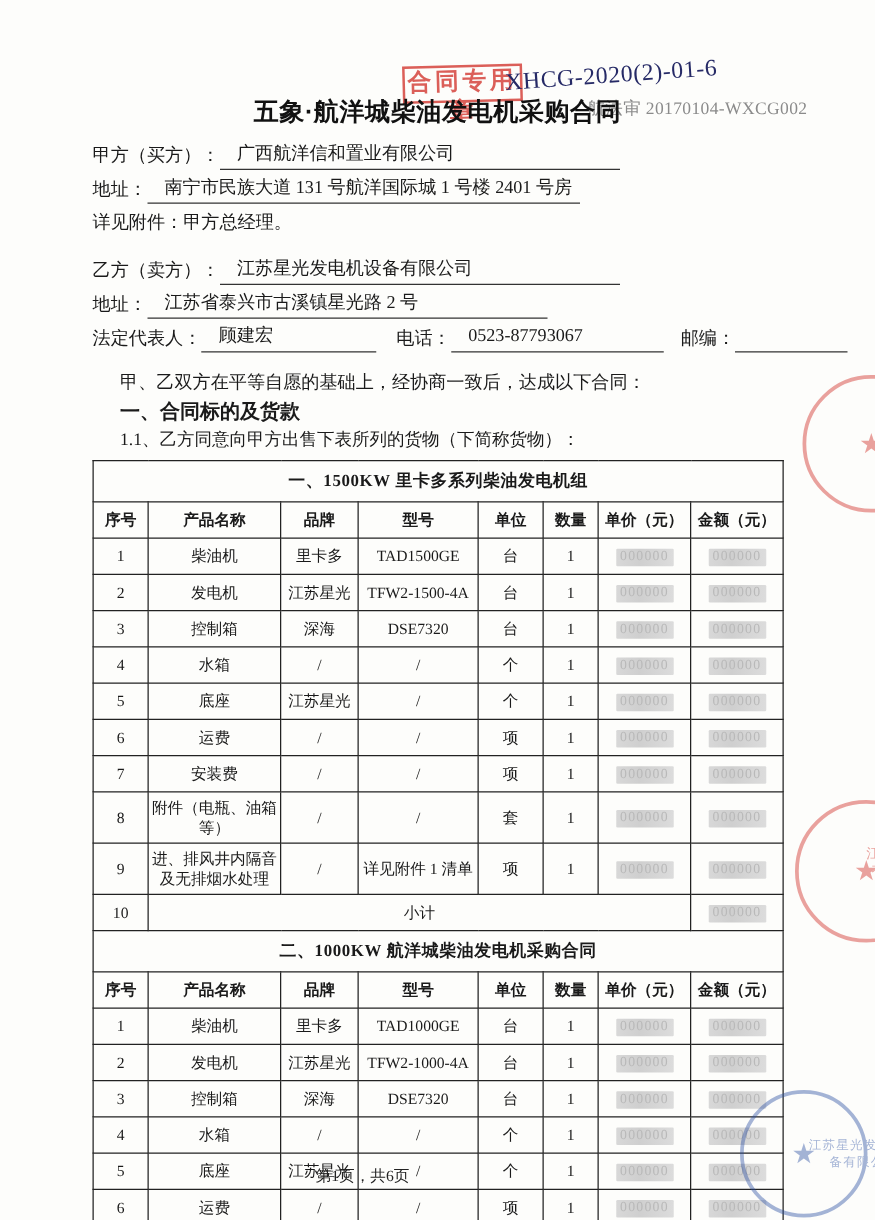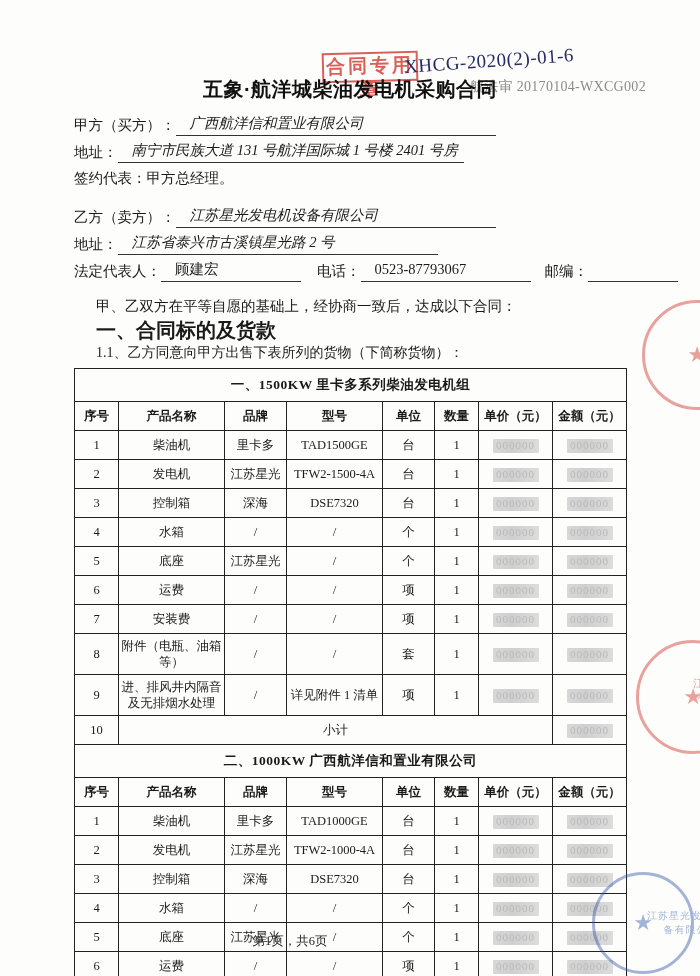--- a/index.html
+++ b/index.html
@@ -98,39 +98,39 @@
     white-space: nowrap;
   }
   .lbl { flex: none; }
   .val {
     flex: none;
     border-bottom: 1px solid #333;
     padding: 0 6px 1px 14px;
     font-size: 14.5px;
     min-height: 19px;
   }
-  .val.wide { min-width: 300px; font-style: italic; }
+  .val.wide { min-width: 300px; }
   .val.mid  { min-width: 215px; }
   .val.short{ min-width: 120px; }
   .val.tiny { min-width: 70px; }
   .plain {
     font-size: 14.5px;
     line-height: 24px;
     margin-bottom: 2px;
   }
   .gap { height: 12px; }
 
   .clause {
     font-size: 14.5px;
     line-height: 24px;
     margin-top: 12px;
     text-indent: 22px;
   }
   .clause-b {
-    font-size: 20px;
+    font-size: 16px;
     font-weight: bold;
     line-height: 24px;
     text-indent: 22px;
   }
   .clause-s {
     font-size: 14px;
     line-height: 22px;
     text-indent: 22px;
     margin-bottom: 4px;
   }
@@ -258,21 +258,21 @@
   <div class="body-area">
 
     <div class="field-line">
       <span class="lbl">甲方（买方）：</span>
       <span class="val wide">广西航洋信和置业有限公司</span>
     </div>
     <div class="field-line">
       <span class="lbl">地址：</span>
       <span class="val wide">南宁市民族大道 131 号航洋国际城 1 号楼 2401 号房</span>
     </div>
-    <div class="plain">签约代表：甲方总经理。</div>
+    <div class="plain">详见附件：甲方总经理。</div>
 
     <div class="gap"></div>
 
     <div class="field-line">
       <span class="lbl">乙方（卖方）：</span>
       <span class="val wide">江苏星光发电机设备有限公司</span>
     </div>
     <div class="field-line">
       <span class="lbl">地址：</span>
       <span class="val wide">江苏省泰兴市古溪镇星光路 2 号</span>
@@ -408,21 +408,21 @@
             <td><span class="redacted">000000</span></td>
           </tr>
           <tr>
             <td>10</td>
             <td colspan="6">小计</td>
             <td><span class="redacted">000000</span></td>
           </tr>
         </tbody>
       <tbody>
         <tr>
-          <td class="sec-title" colspan="8">二、1000KW 广西航洋信和置业有限公司</td>
+          <td class="sec-title" colspan="8">二、1000KW 航洋城柴油发电机采购合同</td>
         </tr>
         <tr>
           <th>序号</th>
           <th>产品名称</th>
           <th>品牌</th>
           <th>型号</th>
           <th>单位</th>
           <th>数量</th>
           <th>单价（元）</th>
           <th>金额（元）</th>

